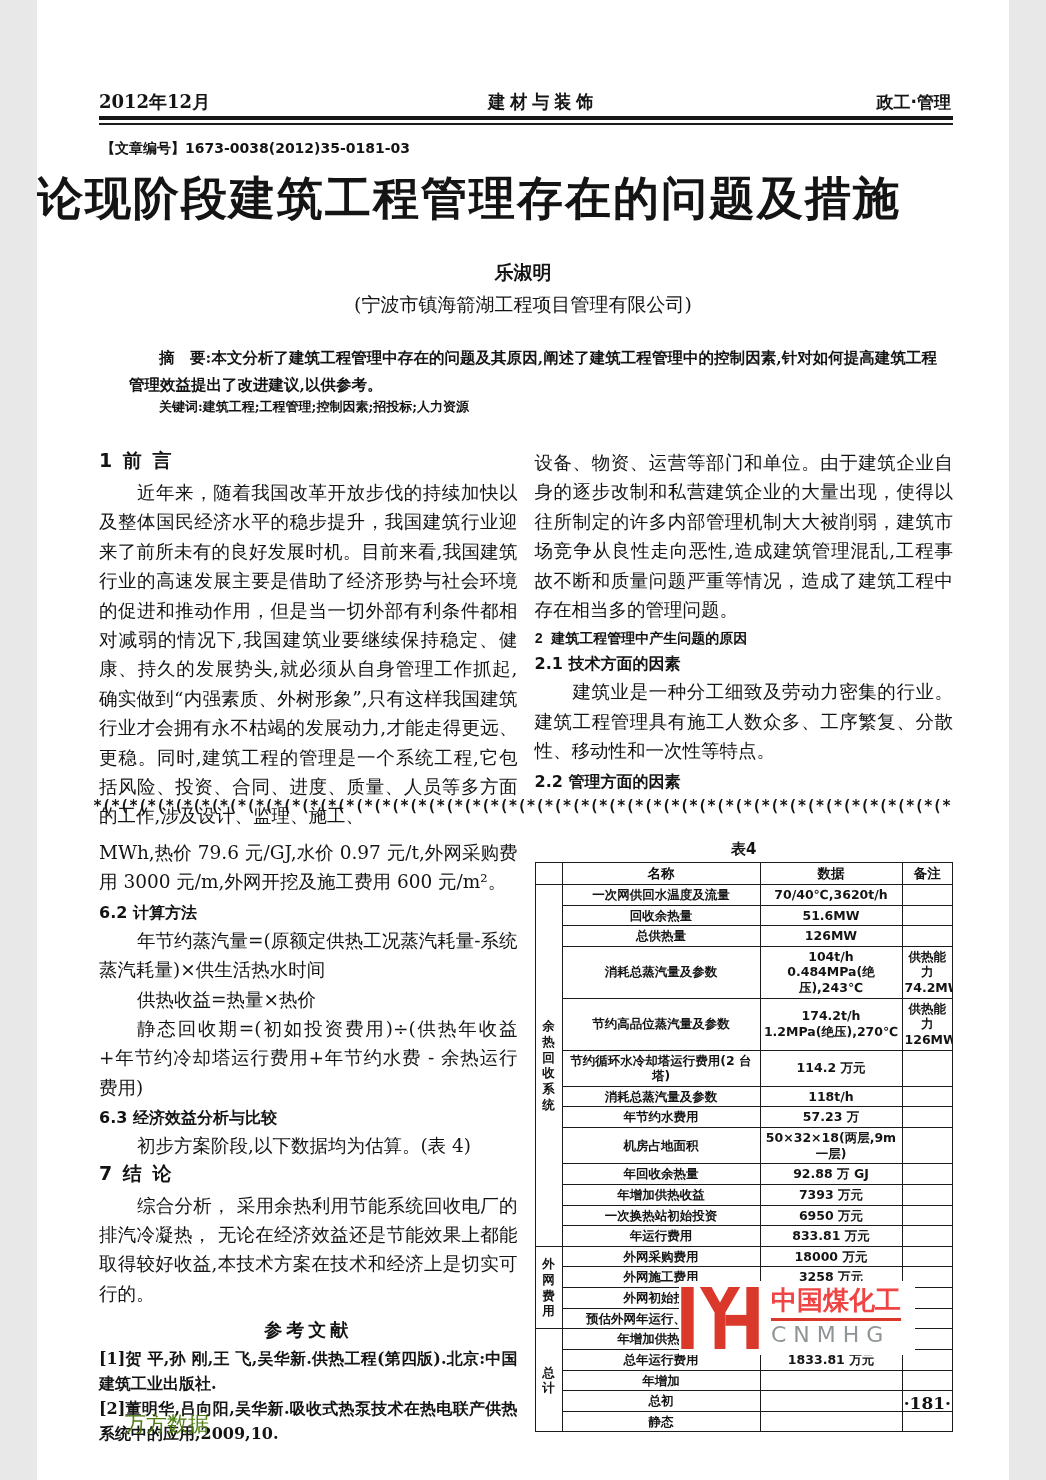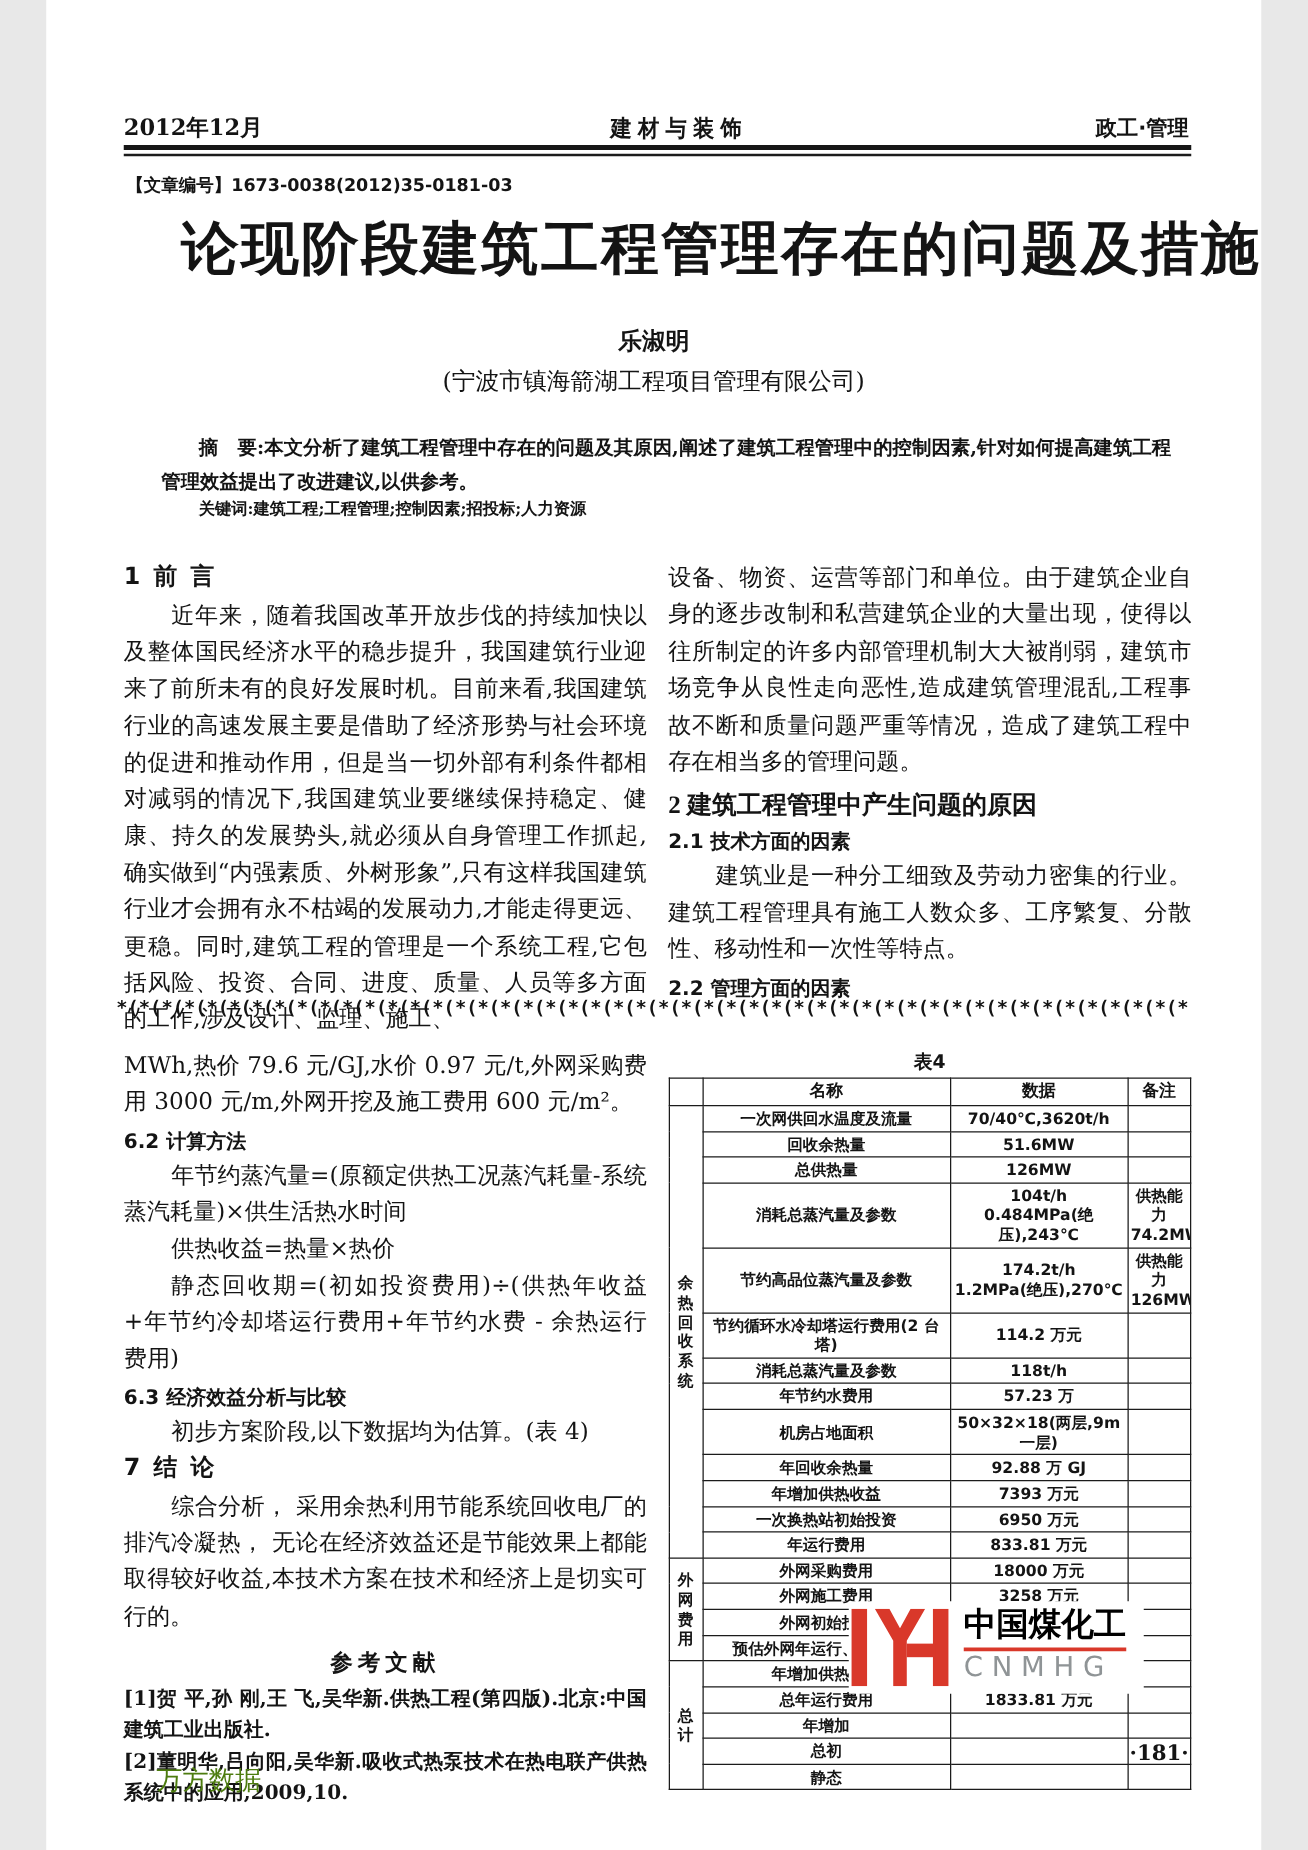--- a/index.html
+++ b/index.html
@@ -10,39 +10,39 @@
               justify-content:space-between;align-items:flex-end;}
   .hdr-date{font-size:18px;font-weight:700;}
   .hdr-logo{font-size:17px;font-weight:900;letter-spacing:5px;
             font-family:"DejaVu Sans","Liberation Sans",sans-serif;transform:scaleY(1.08);}
   .hdr-section{font-size:17px;font-weight:700;font-family:"DejaVu Sans","Liberation Sans",sans-serif;}
   .rule-thick{position:absolute;left:62px;right:56px;top:116px;height:4px;background:#161616;}
   .rule-thin{position:absolute;left:62px;right:56px;top:123px;height:2px;background:#1c1c1c;}
   .article-id{position:absolute;left:64px;top:140px;font-size:14px;font-weight:700;
               font-family:"DejaVu Sans","Liberation Sans",sans-serif;}
   
-  .title{position:absolute;left:0;right:0;top:168px;text-align:right;font-size:46px;
+  .title{position:absolute;left:0;right:0;top:168px;text-align:left;font-size:46px;
          font-weight:900;letter-spacing:2px;font-family:Liberation Mono, monospace;}
   .author{position:absolute;left:0;right:0;top:260px;text-align:center;font-size:19px;font-weight:700;}
   .affiliation{position:absolute;left:0;right:0;top:292px;text-align:center;font-size:19px;}
   
   .abstract{position:absolute;left:92px;right:72px;top:344px;font-size:15.5px;font-weight:700;
             line-height:27px;text-align:justify;}
   .abstract .lead{text-indent:30px;display:block;}
   .keywords{position:absolute;left:122px;right:72px;top:398px;font-size:13px;font-weight:700;}
   
   .cols{position:absolute;left:62px;right:56px;display:flex;gap:17px;}
   .cols.top{top:448px;}
   .col{width:50%;}
   .para{font-size:18.5px;line-height:29.4px;text-align:justify;margin:0;}
   .indent{text-indent:38px;}
   .h1{font-size:19px;font-weight:900;margin:0 0 4px 0;
       font-family:"DejaVu Sans","Liberation Sans",sans-serif;letter-spacing:2px;}
-  .h2{font-size:20px;font-weight:900;margin:6px 0 2px 0;
-      font-family:Liberation Serif, serif;}
+  .h2{font-size:14px;font-weight:900;margin:6px 0 2px 0;
+      font-family:Liberation Mono, monospace;}
   .h3{font-size:16px;font-weight:900;margin:6px 0 2px 0;
       font-family:"DejaVu Sans","Liberation Sans",sans-serif;}
   
   .separator{position:absolute;left:56px;right:56px;top:797px;height:18px;overflow:hidden;
              white-space:nowrap;font-size:15px;font-weight:900;letter-spacing:0;
              font-family:"DejaVu Sans Mono","Liberation Mono",monospace;}
   .cols.bottom{top:838px;}
   .ref-heading{text-align:center;font-size:18px;font-weight:900;margin:10px 0 4px 0;
                font-family:"DejaVu Sans","Liberation Sans",sans-serif;letter-spacing:4px;}
   .ref{font-size:16px;line-height:25px;margin:0;text-align:justify;font-weight:600;}
@@ -53,21 +53,21 @@
              font-family:"DejaVu Sans","Liberation Sans",sans-serif;}
   table.data td,table.data th{border:1.5px solid #1b1b1b;font-size:12.5px;font-weight:700;
              padding:2px 2px;text-align:center;line-height:1.25;white-space:pre-line;
              overflow:hidden;}
   table.data th{font-size:13.5px;}
   td.gcell{width:26px;padding:0 3px;word-break:break-all;line-height:1.5;font-size:13px;}
   td.note-cell{text-align:left;padding-left:3px;}
   
   .watermark{position:absolute;left:642px;top:1281px;width:236px;height:74px;background:#ffffff;
              display:flex;align-items:center;gap:10px;}
-  .wm-text .cn{color:#000000;font-size:26px;font-weight:700;border-bottom:3px solid #d9382a;
+  .wm-text .cn{color:#ef4444;font-size:26px;font-weight:700;border-bottom:3px solid #d9382a;
                padding-bottom:2px;font-family:"DejaVu Sans","Liberation Sans",sans-serif;line-height:1.15;}
   .wm-text .en{color:#8f9496;font-size:22px;letter-spacing:7px;
                font-family:"DejaVu Sans","Liberation Sans",sans-serif;line-height:1.3;}
   
   .page-num{position:absolute;right:58px;top:1393px;font-size:17px;font-weight:700;}
   .scan-mark{position:absolute;left:88px;top:1410px;font-size:21px;color:#4d7c0f;
              font-family:"DejaVu Sans","Liberation Sans",sans-serif;}
 </style>
 </head>
 <body>

